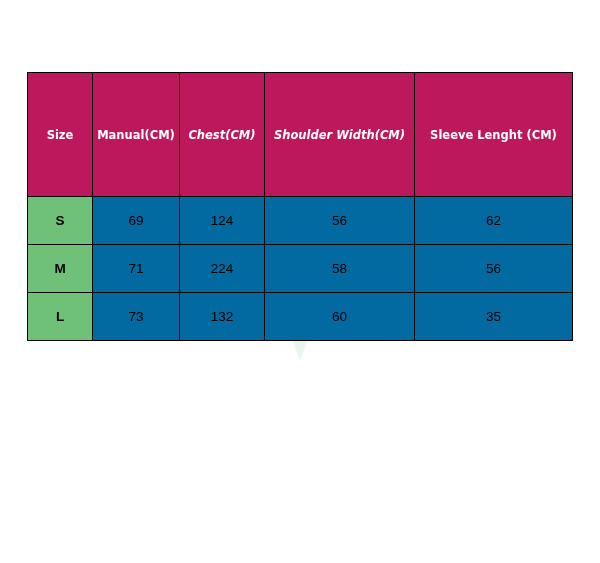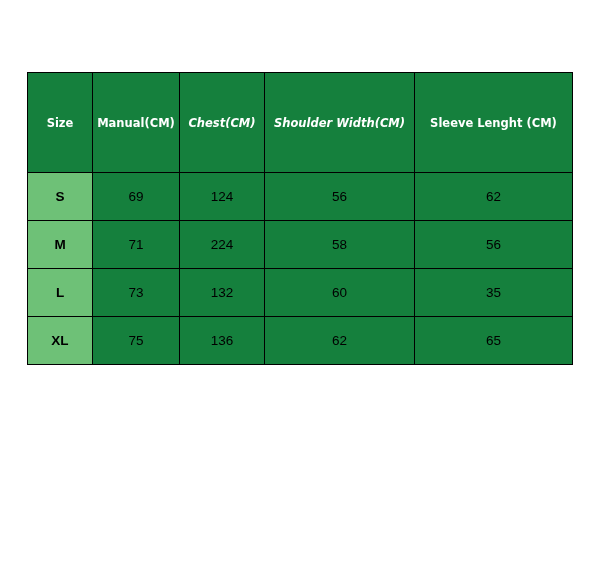--- a/index.html
+++ b/index.html
@@ -56,41 +56,41 @@
     width: 510px;
     table-layout: fixed;
   }
   table.size-table th,
   table.size-table td {
     border: 1px solid #000000;
     text-align: center;
     vertical-align: middle;
   }
   table.size-table thead th {
-    background: #15803d;
+    background: #be185d;
     color: #ffffff;
     height: 99px;
     font-size: 11.5px;
     font-weight: bold;
     font-family: "DejaVu Sans", sans-serif;
     letter-spacing: 0px;
-    padding: 0 3px;
+    padding: 12px 3px;
     white-space: nowrap;
   }
   table.size-table thead th.col-size { width: 58px; }
   table.size-table thead th.col-length { width: 80px; }
   table.size-table thead th.col-chest { width: 78px; font-style: italic; }
   table.size-table thead th.col-shoulder { width: 143px; font-style: italic; }
   table.size-table thead th.col-sleeve { width: 151px; }
 
   table.size-table tbody td {
     height: 45px;
     font-size: 13.5px;
     color: #000000;
-    background: #15803d;
+    background: #0369a1;
     font-weight: normal;
   }
   table.size-table tbody td.size-cell {
     background: #6ec177;
     font-weight: bold;
     font-size: 13.5px;
     color: #000000;
   }
 
   #note {
@@ -142,23 +142,16 @@
         <td>58</td>
         <td>56</td>
       </tr>
       <tr>
         <td class="size-cell">L</td>
         <td>73</td>
         <td>132</td>
         <td>60</td>
         <td>35</td>
       </tr>
-      <tr>
-        <td class="size-cell">XL</td>
-        <td>75</td>
-        <td>136</td>
-        <td>62</td>
-        <td>65</td>
-      </tr>
     </tbody>
   </table>
 
 </div>
 
 </body></html>

